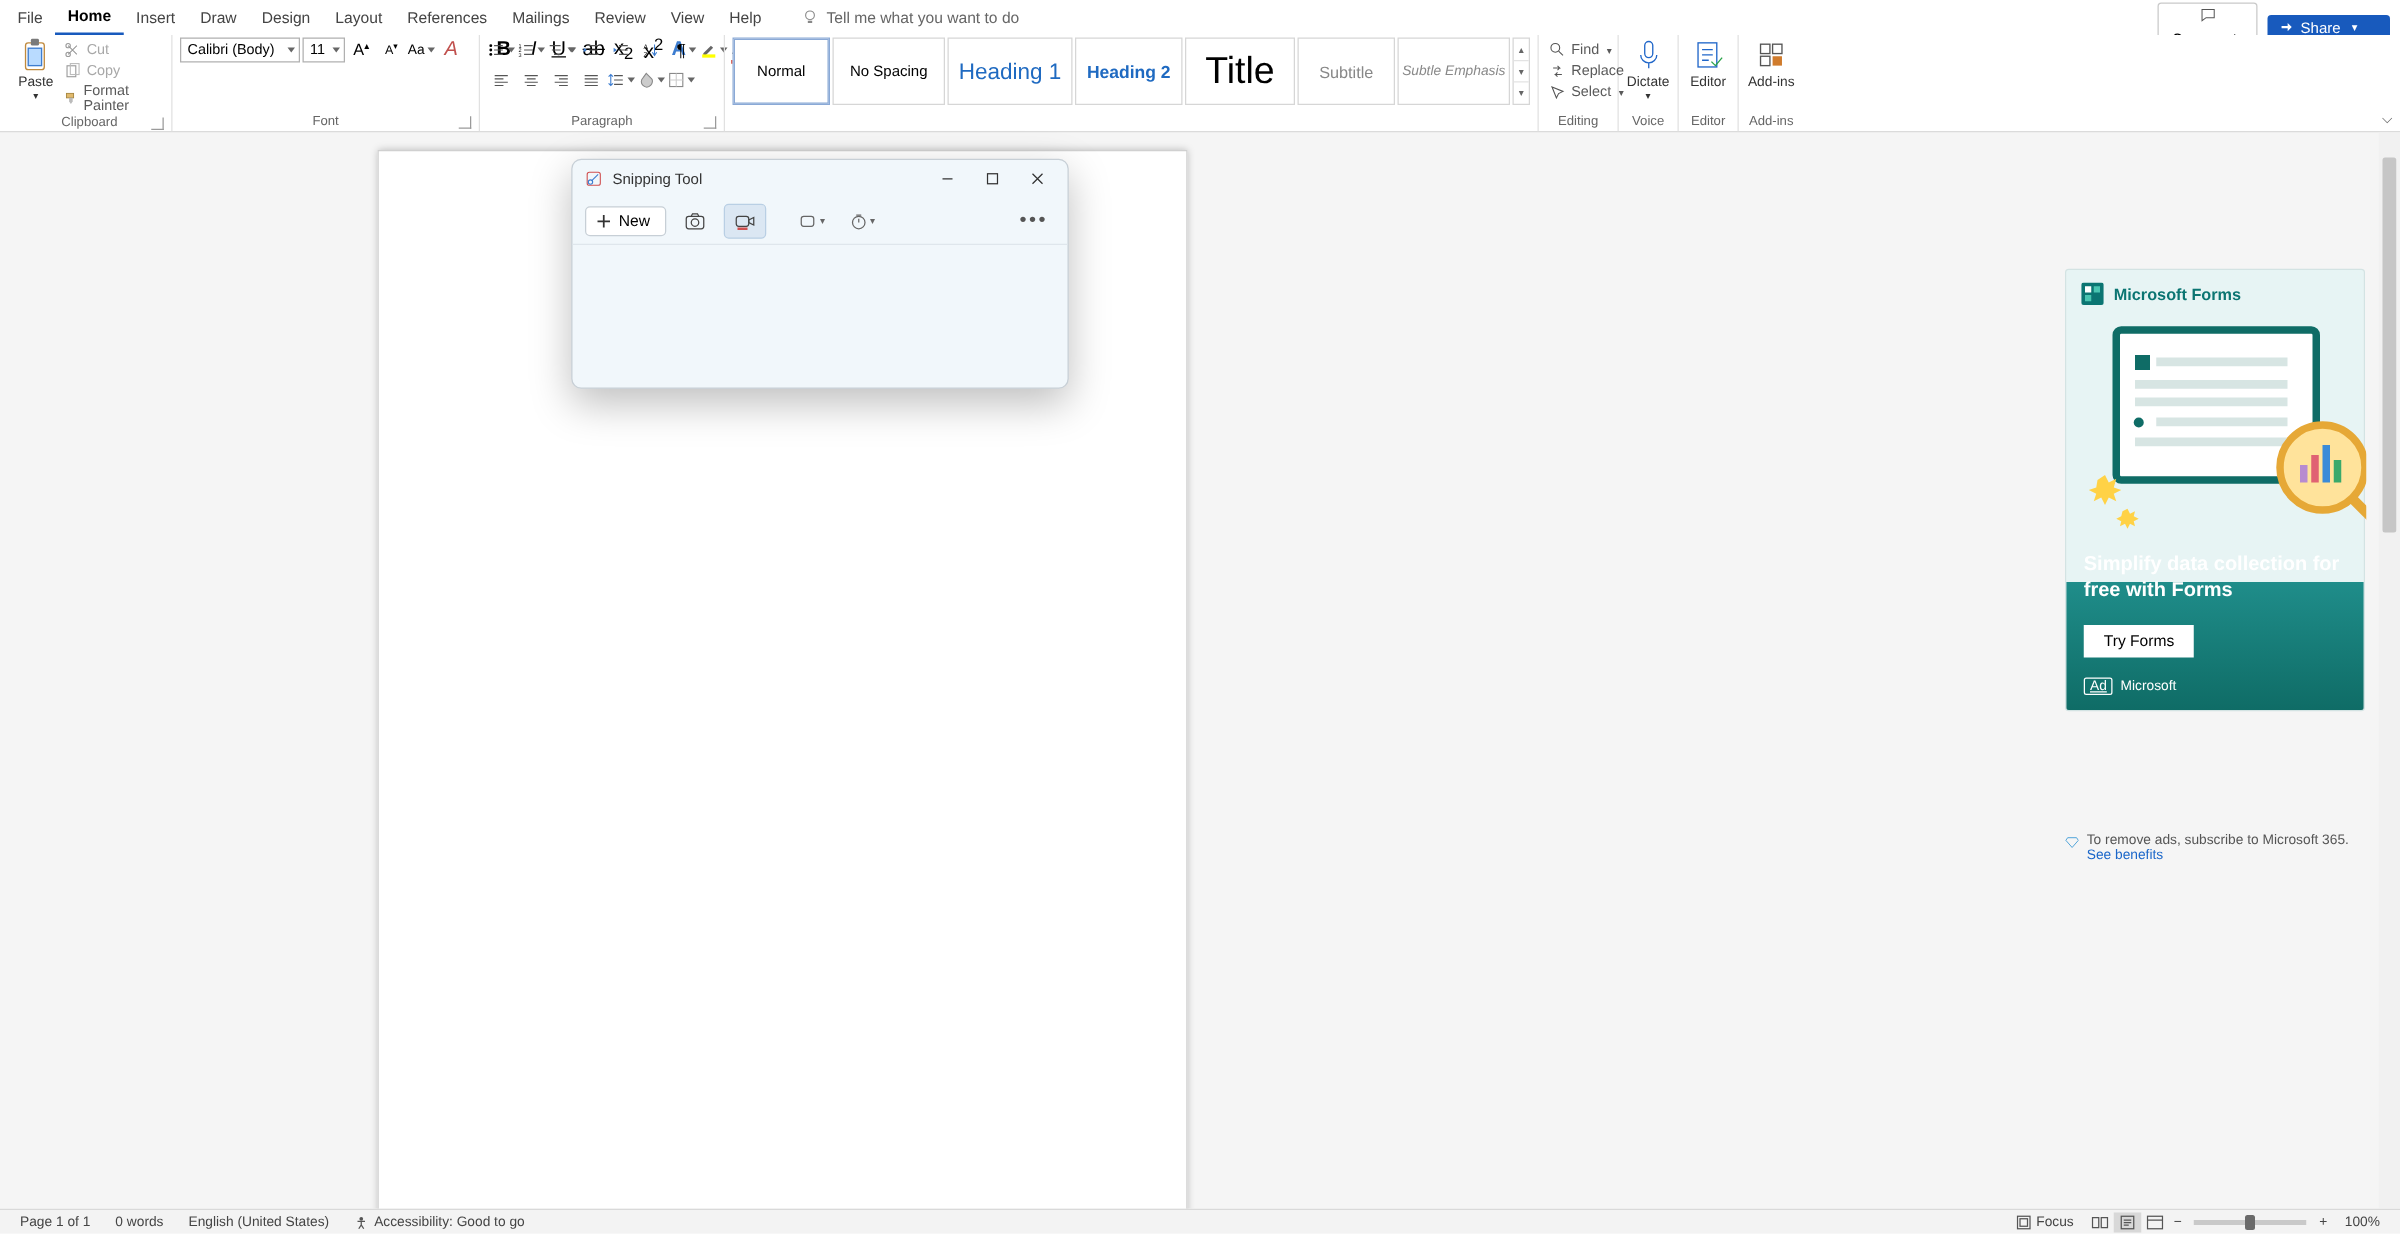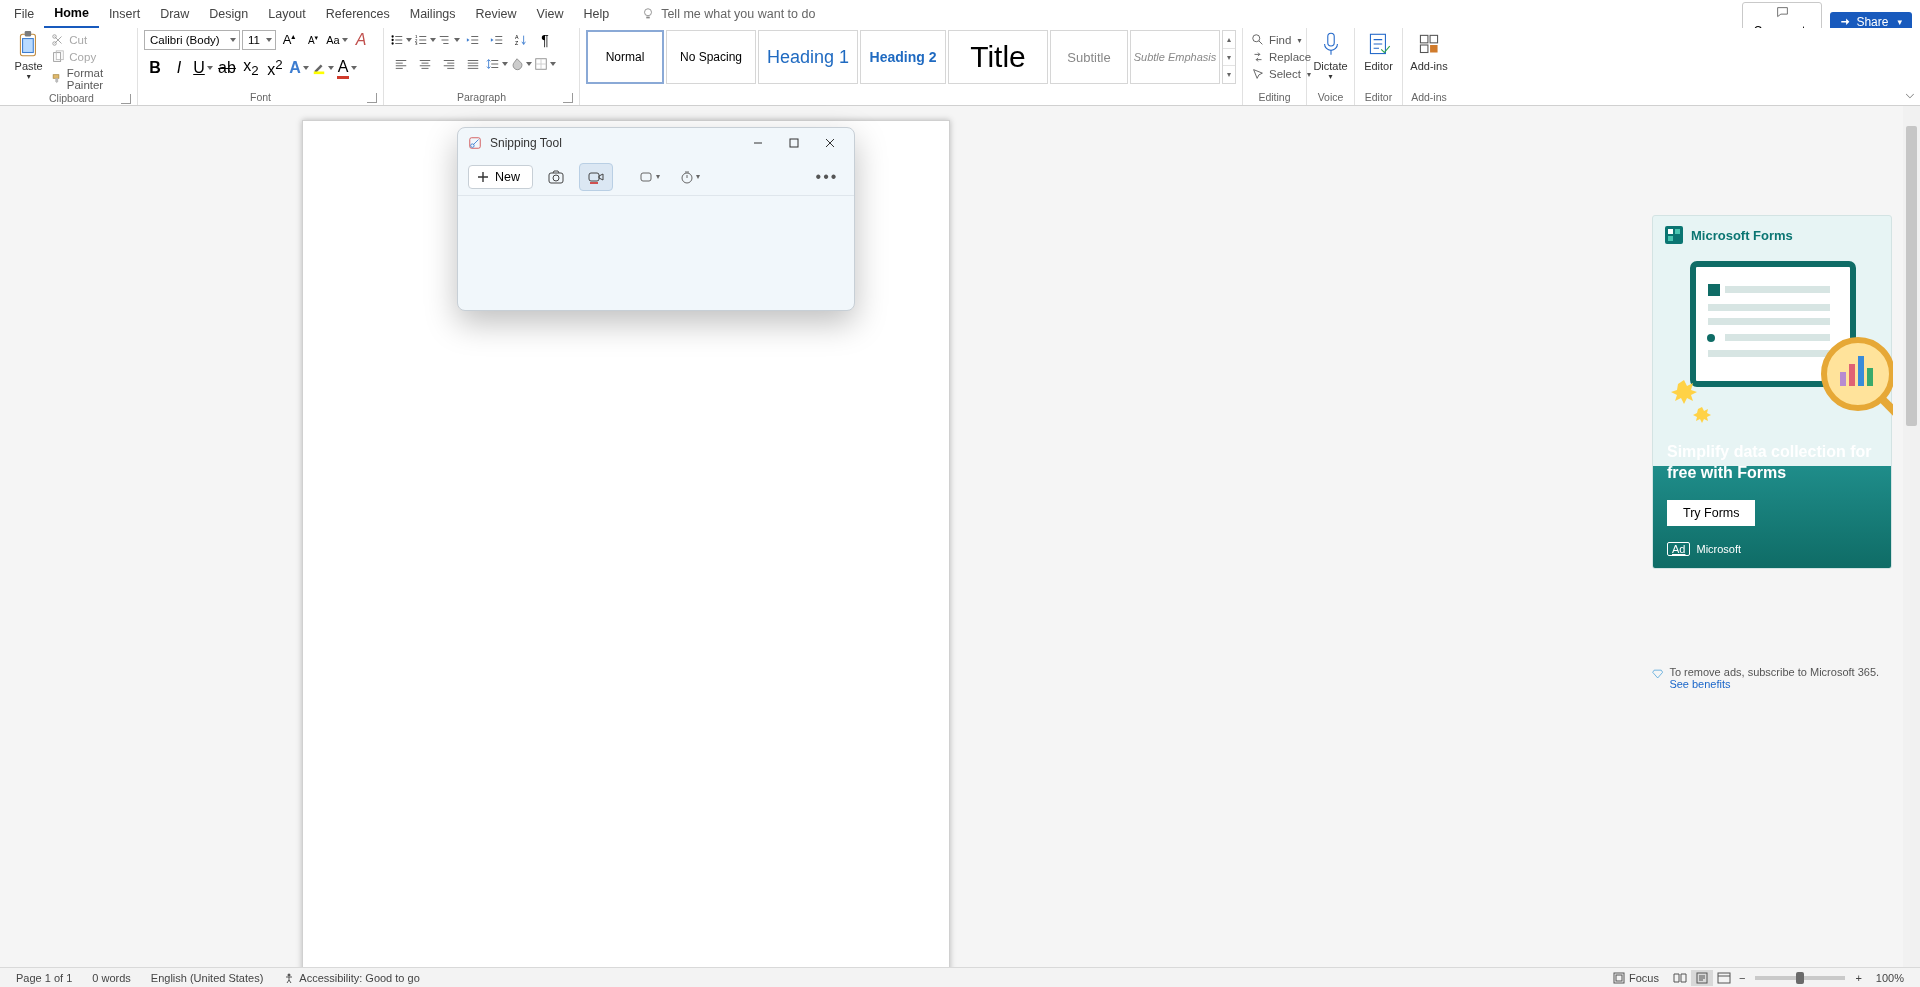--- a/index.html
+++ b/index.html
@@ -6,21 +6,21 @@
 body { background: #fff; width: 1920px; height: 987px; overflow: hidden; position: relative; }
 
 
 .tabs { height: 28px; display: flex; align-items: center; padding: 0 4px; font-size: 12.5px; color: #444; position: relative; }
 .tabs .tab { padding: 6px 10px; cursor: pointer; }
 .tabs .tab.active { color: #000; font-weight: 600; border-bottom: 2px solid #185abd; }
 .tabs .tell-me { display: flex; align-items: center; gap: 6px; margin-left: 22px; color: #666; }
 .tabs .tell-me svg { width: 14px; height: 14px; }
 .tabs .right { position: absolute; right: 8px; top: 2px; display: flex; gap: 8px; align-items: center; }
 .btn-comments { border: 1px solid #c9c9c9; background: #fff; border-radius: 3px; padding: 3px 10px; font-size: 12px; display: flex; align-items: center; gap: 5px; cursor: pointer; flex-direction: column; }
-.btn-share    { border: none; background: #185abd; color: #fff; border-radius: 3px; padding: 3px 10px 3px 8px; font-size: 12px; display: flex; align-items: center; gap: 5px; cursor: pointer; }
+.btn-share    { border: none; background: #185abd; color: #fff; border-radius: 3px; padding: 3px 26px 3px 8px; font-size: 12px; display: flex; align-items: center; gap: 5px; cursor: pointer; }
 .btn-share .drop { margin-left: 4px; font-size: 9px; }
 
 
 .ribbon { height: 78px; border-bottom: 1px solid #d0d0d0; background: #fff; display: flex; padding-left: 6px; position: relative; }
 .group { border-right: 1px solid #e1e1e1; display: flex; flex-direction: column; justify-content: space-between; padding: 2px 6px 0 6px; }
 .group .body { display: flex; align-items: flex-start; gap: 4px; height: 62px; }
 .group .label { text-align: center; font-size: 10.5px; color: #666; padding-bottom: 2px; position: relative; }
 .group .label .dlg { position: absolute; right: 0; bottom: 2px; width: 10px; height: 10px; border: 1px solid #9a9a9a; border-top: none; border-left: none; }
 .bigbtn { display: flex; flex-direction: column; align-items: center; justify-content: flex-start; width: 40px; font-size: 11px; color: #333; cursor: pointer; }
 .bigbtn svg { width: 26px; height: 30px; }
@@ -162,21 +162,21 @@
               <path d="M6 7v4l2 3 2-3V7" fill="#bbb"></path>
             </svg>
           <span>Format Painter</span>
         </div>
       </div>
     </div>
     <div class="label"><span>Clipboard</span><span class="dlg"></span></div>
   </div>
 
   <div class="group" style="width:246px">
-    <div class="body" style="flex-direction:column;gap:8px">
+    <div class="body" style="flex-direction:row;gap:20px">
       <div class="smallrow">
         <div class="combo" style="width:96px">
             <span>Calibri (Body)</span>
             <span class="caret"></span>
           </div>
         <div class="combo" style="width:34px">
             <span>11</span>
             <span class="caret"></span>
           </div>
         <div class="iconbtn">
@@ -321,21 +321,21 @@
     <div class="label"><span>Paragraph</span><span class="dlg"></span></div>
   </div>
 
   <div class="group" style="flex:0 0 auto">
     <div class="body">
       <div class="styles">
         <div class="style-item sel">Normal</div>
         <div class="style-item" style="width:90px">No Spacing</div>
         <div class="style-item h1" style="width:100px">Heading 1</div>
         <div class="style-item h2" style="width:86px">Heading 2</div>
-        <div class="style-item title" style="width:100px">Title</div>
+        <div class="style-item title" style="width:88px">Title</div>
         <div class="style-item sub">Subtitle</div>
         <div class="style-item emph" style="width:90px">Subtle Emphasis</div>
         <div class="style-scroll">
           <div>▴</div>
           <div>▾</div>
           <div>▾</div>
         </div>
       </div>
     </div>
   </div>

